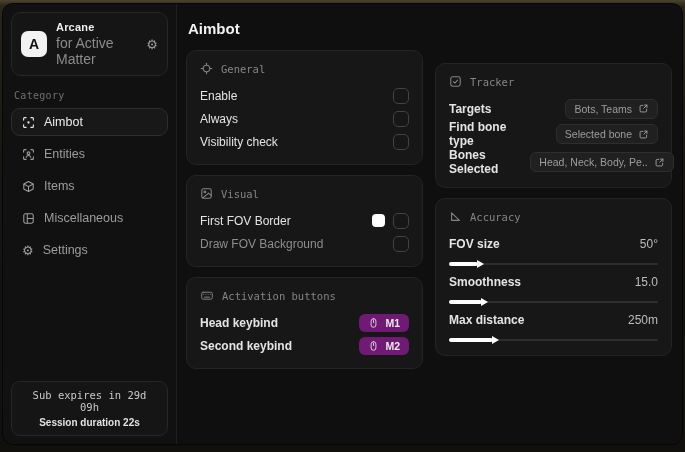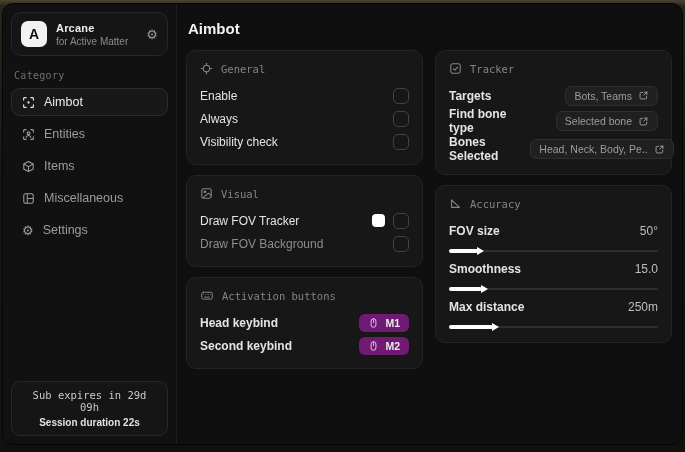--- a/index.html
+++ b/index.html
@@ -15,39 +15,39 @@
 
   
   .sidebar { width:174px; flex:0 0 174px; background:#111111; border-right:1px solid #1f1f1f;
     display:flex; flex-direction:column; padding:8px; }
   .side-header { display:flex; align-items:center; gap:9px; border:1px solid #272727;
     background:#151515; border-radius:10px; padding:8px 9px; }
   .logo { width:26px; height:26px; border-radius:7px; background:#f2f2f2; color:#111;
     font-weight:bold; font-size:14px; display:flex; align-items:center; justify-content:center; }
   .app-names { flex:1; min-width:0; }
   .app-name { font-size:11px; font-weight:700; color:#ededed; letter-spacing:.2px; }
-  .app-sub { font-size:10px; color:#8b8b8b; margin-top:2px; }
+  .app-sub { font-size:14px; color:#8b8b8b; margin-top:2px; }
   .gear-btn { color:#9a9a9a; font-size:13px; line-height:1; cursor:pointer; }
   .cat-label { font-family:"DejaVu Sans Mono", monospace; font-size:10px; color:#6f6f6f;
     margin:14px 2px 7px 3px; letter-spacing:.3px; }
   .nav { display:flex; flex-direction:column; gap:4px; }
   .nav-item { display:flex; align-items:center; gap:9px; padding:6px 10px; border-radius:9px;
     font-size:12.5px; color:#9d9d9d; border:1px solid transparent; cursor:pointer; }
   .nav-item.active { color:#ececec; background:#181818; border-color:#2d2d2d; }
   .nav-item svg, .nav-item .uicon { flex:0 0 auto; }
   .uicon { font-size:13px; line-height:1; }
   .side-footer { margin-top:auto; border:1px solid #272727; background:#151515;
     border-radius:9px; padding:7px 10px;text-align:center; }
   .expires { font-family:"DejaVu Sans Mono", monospace; font-size:10.5px; color:#c9c9c9; }
   .session { font-size:10px; color:#e2e2e2; font-weight:600; margin-top:4px; }
 
   
   .main { flex:1; padding:14px 12px 14px 9px; background:#0f0f0f; overflow:hidden; }
   .page-title { font-size:15px; font-weight:700; color:#f2f2f2; margin:2px 0 13px 2px; }
-  .cols { display:flex; gap:12px; align-items:flex-start; }
+  .cols { display:flex; gap:12px; align-items:center; }
   .col { width:237px; flex:0 0 237px; display:flex; flex-direction:column; gap:10px; }
   .card { background:#171717; border:1px solid #242424; border-radius:10px; padding:11px 13px; }
   .sec-head { display:flex; align-items:center; gap:8px; margin-bottom:9px;
     font-family:"DejaVu Sans Mono", monospace; font-size:10.5px; color:#858585; }
   .sec-head svg { stroke:#858585; }
   .row { display:flex; align-items:center; justify-content:space-between; min-height:23px;gap:32px; }
   .row + .row { margin-top:0; }
   .row-label { font-size:12px; color:#e4e4e4; font-weight:500; }
   .row-label.bold { font-weight:700; }
   .row-label.dim { color:#8d8d8d; }
@@ -181,21 +181,21 @@
         <section class="card">
           <div class="sec-head">
             <svg width="13" height="13" viewBox="0 0 16 16" fill="none" stroke-width="1.3" stroke-linecap="round" stroke-linejoin="round">
               <rect x="2.2" y="2.2" width="11.6" height="11.6" rx="2"></rect>
                 <circle cx="6" cy="6" r="1.1"></circle>
                 <path d="M13.8 10.5 10.5 7.5 3.5 13.5"></path>
             </svg>
             <span>Visual</span>
           </div>
           <div class="row">
-            <span class="row-label">Draw FOV Tracker</span>
+            <span class="row-label">First FOV Border</span>
             <span class="right-ctrls">
               <span class="swatch" style="background: rgb(255, 255, 255);"></span>
               <span class="checkbox"></span>
             </span>
           </div>
           <div class="row">
             <span class="row-label dim">Draw FOV Background</span>
             <span class="checkbox"></span>
           </div>
         </section>

